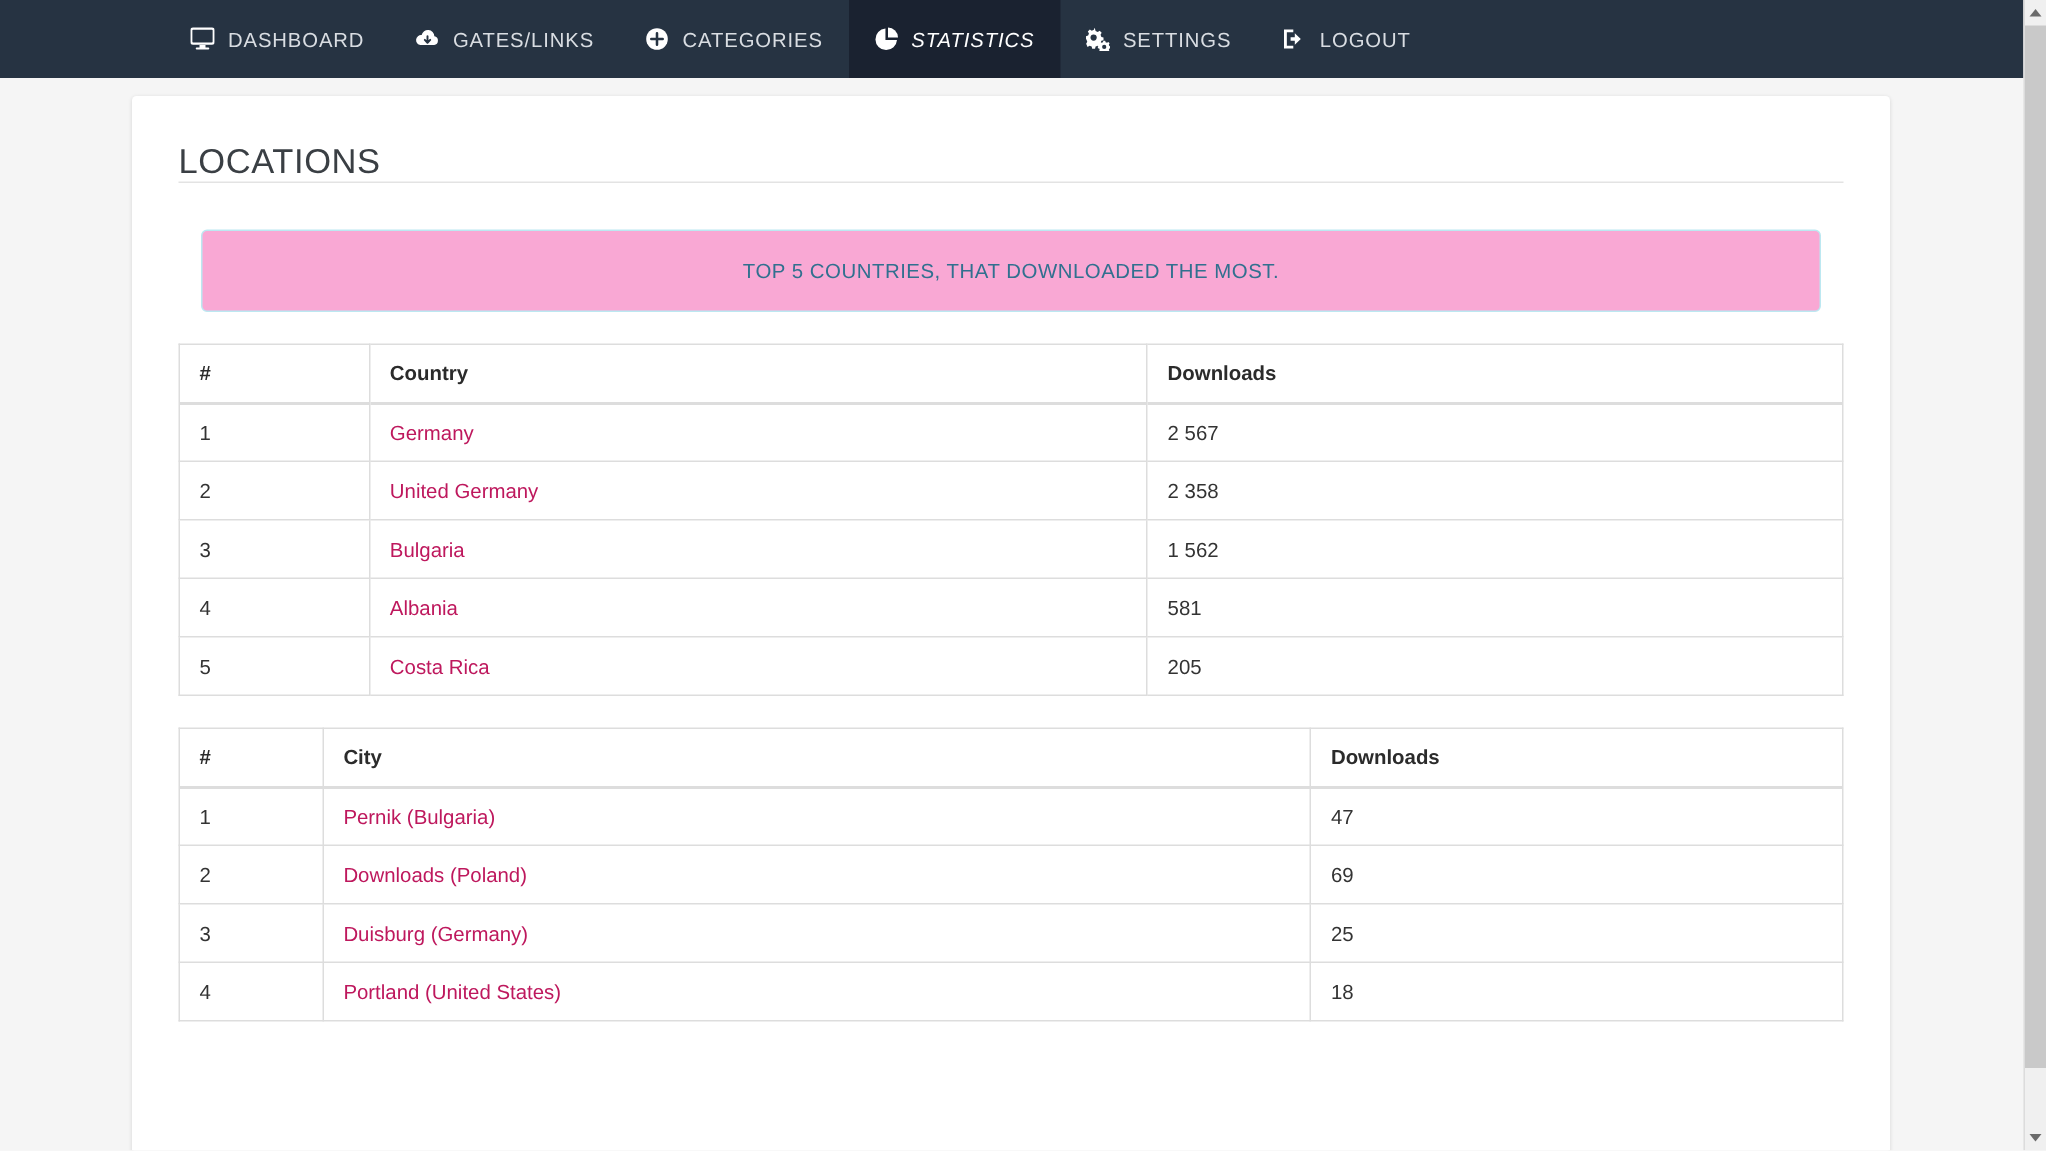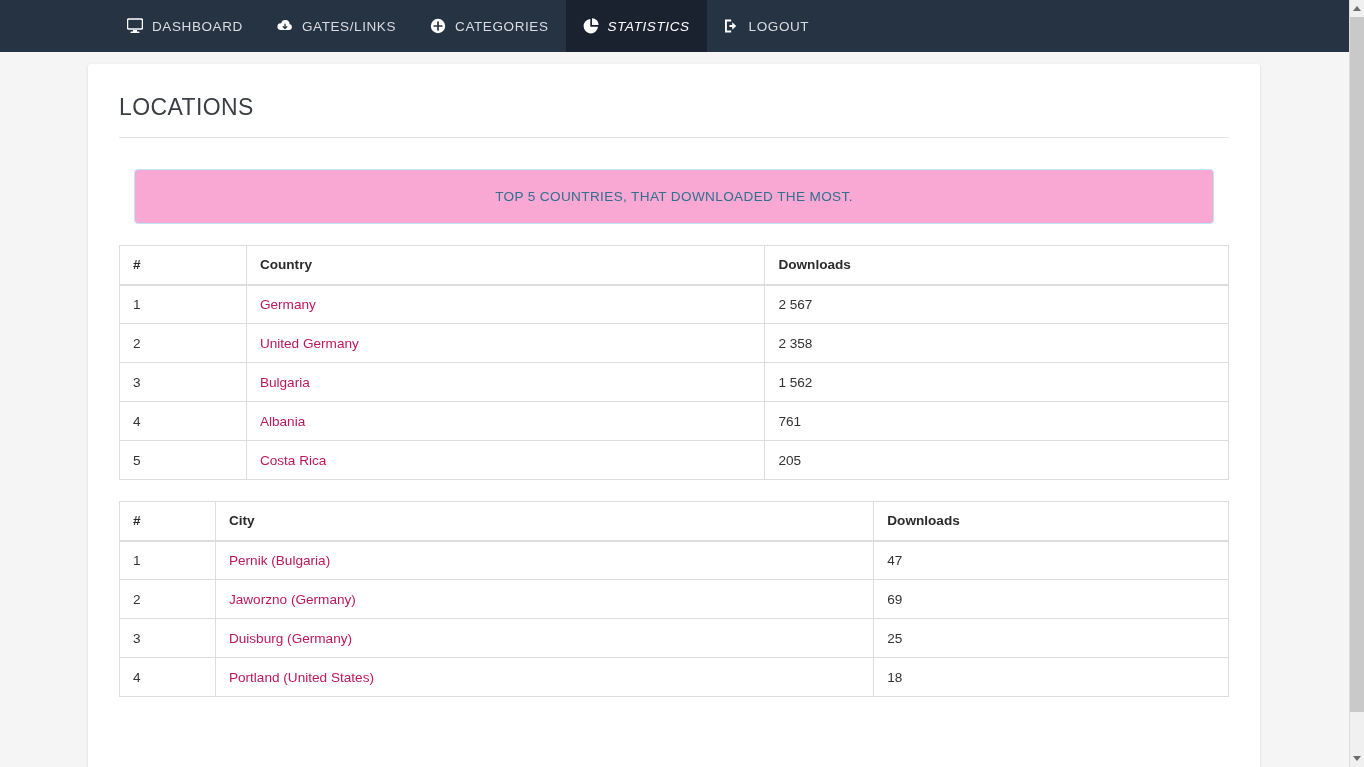--- a/index.html
+++ b/index.html
@@ -70,21 +70,21 @@
     box-shadow: 0 1px 3px rgba(0,0,0,0.13);
     padding: 18px 31px 40px 31px;
   }
   .page-title {
     font-size: 23px;
     font-weight: 400;
     color: #3a3f44;
     letter-spacing: 0.4px;
     text-transform: uppercase;
     margin: 12px 0 0 0;
-    padding-bottom: 16px;
+    padding-bottom: 0;
     border-bottom: 1px solid #e3e3e3;
   }
 
   
   .alert {
     margin: 31px 15px 0 15px;
     background: #f9a8d4;
     border: 1px solid #bce8f1;
     border-radius: 4px;
     color: #31708f;
@@ -216,20 +216,31 @@
     <a class="nav-item active">
       <span class="nav-icon">
         <svg width="16" height="16" viewBox="0 0 16 16" fill="currentColor">
           <path d="M7.3 1A7.2 7.2 0 1 0 15 8.7H7.3z"></path>
           <path d="M9 0.3V7h6.7A6.9 6.9 0 0 0 9 0.3z"></path>
         </svg>
       </span>
       <span>Statistics</span>
     </a>
 
+    <a class="nav-item">
+      <span class="nav-icon">
+        <svg width="17" height="16" viewBox="0 0 17 16" fill="currentColor">
+          <path d="M6.4 0.9l.4 1.5 1.5.6 1.4-.8 1.4 1.4-.8 1.4.6 1.5 1.5.4v2l-1.5.4-.6 1.5.8 1.4-1.4 1.4-1.4-.8-1.5.6-.4 1.5h-2l-.4-1.5-1.5-.6-1.4.8L.1 11.3l.8-1.4-.6-1.5L0 8v-2l1.5-.4.6-1.5-.8-1.4L2.7 1.3l1.4.8 1.5-.6.4-1.5z"></path>
+          <circle cx="5.4" cy="7" r="2.2" fill="#263342"></circle>
+          <path d="M13.6 9.3l.3 1 1 .3.9-.5.9.9-.5.9.3 1 1 .3v1.3l-1 .3-.3 1 .5.9-.9.9-.9-.5-1 .3-.3 1h-1.3l-.3-1-1-.3-.9.5-.9-.9.5-.9-.3-1-1-.3v-1.3l1-.3.3-1-.5-.9.9-.9.9.5 1-.3.3-1z"></path>
+          <circle cx="12.9" cy="13.6" r="1.5" fill="#263342"></circle>
+        </svg>
+      </span>
+      <span>Settings</span>
+    </a>
 
     <a class="nav-item">
       <span class="nav-icon">
         <svg width="16" height="16" viewBox="0 0 16 16" fill="currentColor">
           <path d="M1 1.6h6.2v1.9H2.9v9h4.3v1.9H1z"></path>
           <path d="M8.2 4.2l4 3.8-4 3.8V9.1H5.4V6.9h2.8z"></path>
         </svg>
       </span>
       <span>Logout</span>
     </a>
@@ -263,21 +274,21 @@
             <td>2 358</td>
           </tr>
           <tr>
             <td>3</td>
             <td><span class="cell-link">Bulgaria</span></td>
             <td>1 562</td>
           </tr>
           <tr>
             <td>4</td>
             <td><span class="cell-link">Albania</span></td>
-            <td>761</td>
+            <td>581</td>
           </tr>
           <tr>
             <td>5</td>
             <td><span class="cell-link">Costa Rica</span></td>
             <td>205</td>
           </tr>
         </tbody>
       </table>
     </div>
 
@@ -292,21 +303,21 @@
           </tr>
         </thead>
         <tbody>
           <tr>
             <td>1</td>
             <td><span class="cell-link">Pernik (Bulgaria)</span></td>
             <td>47</td>
           </tr>
           <tr>
             <td>2</td>
-            <td><span class="cell-link">Jaworzno (Germany)</span></td>
+            <td><span class="cell-link">Downloads (Poland)</span></td>
             <td>69</td>
           </tr>
           <tr>
             <td>3</td>
             <td><span class="cell-link">Duisburg (Germany)</span></td>
             <td>25</td>
           </tr>
           <tr>
             <td>4</td>
             <td><span class="cell-link">Portland (United States)</span></td>

